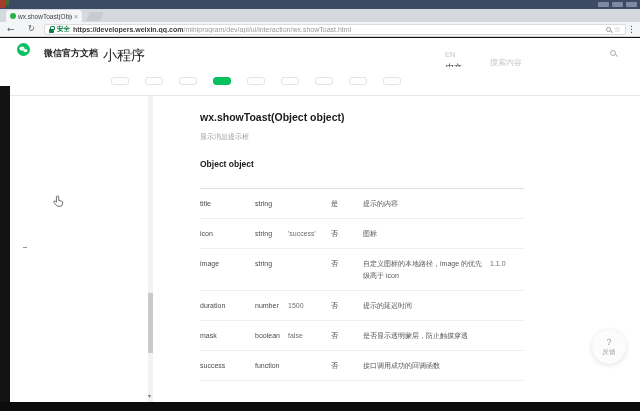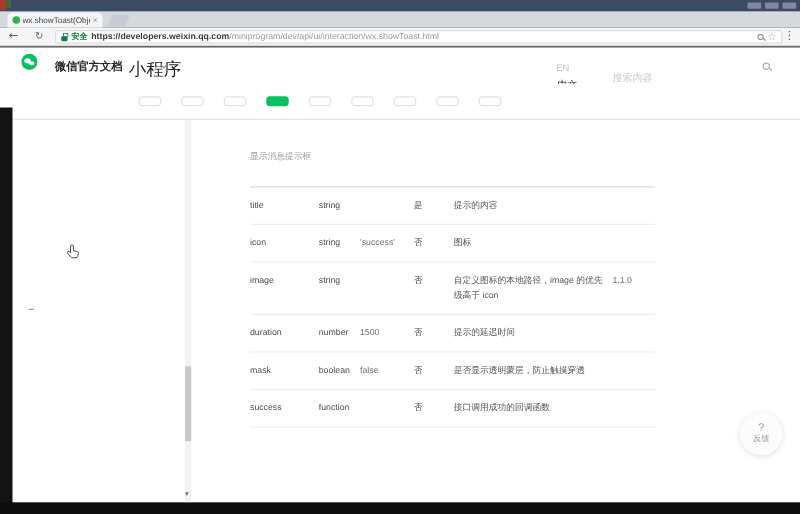--- a/index.html
+++ b/index.html
@@ -193,21 +193,23 @@
         <div class="s-item t-link"></div>
         <div class="s-item t-link"></div>
         <div class="s-item t-header"></div>
         <div class="s-item t-link"></div>
         <div class="s-item t-link"></div>
         <div class="s-item t-link"></div>
         <div class="s-item t-chapter"></div>
       </div>
 
     <div class="content">
+      <div class="api-title">wx.showToast(Object object)</div>
       <div class="api-subtitle">显示消息提示框</div>
+      <div class="h-object">Object object</div>
 
       <div class="tbl">
         <div class="tgrid thead">
 
         <div class="th"></div>
             <div class="th"></div>
             <div class="th"></div>
             <div class="th"></div>
             <div class="th"></div>
             <div class="th"></div>

